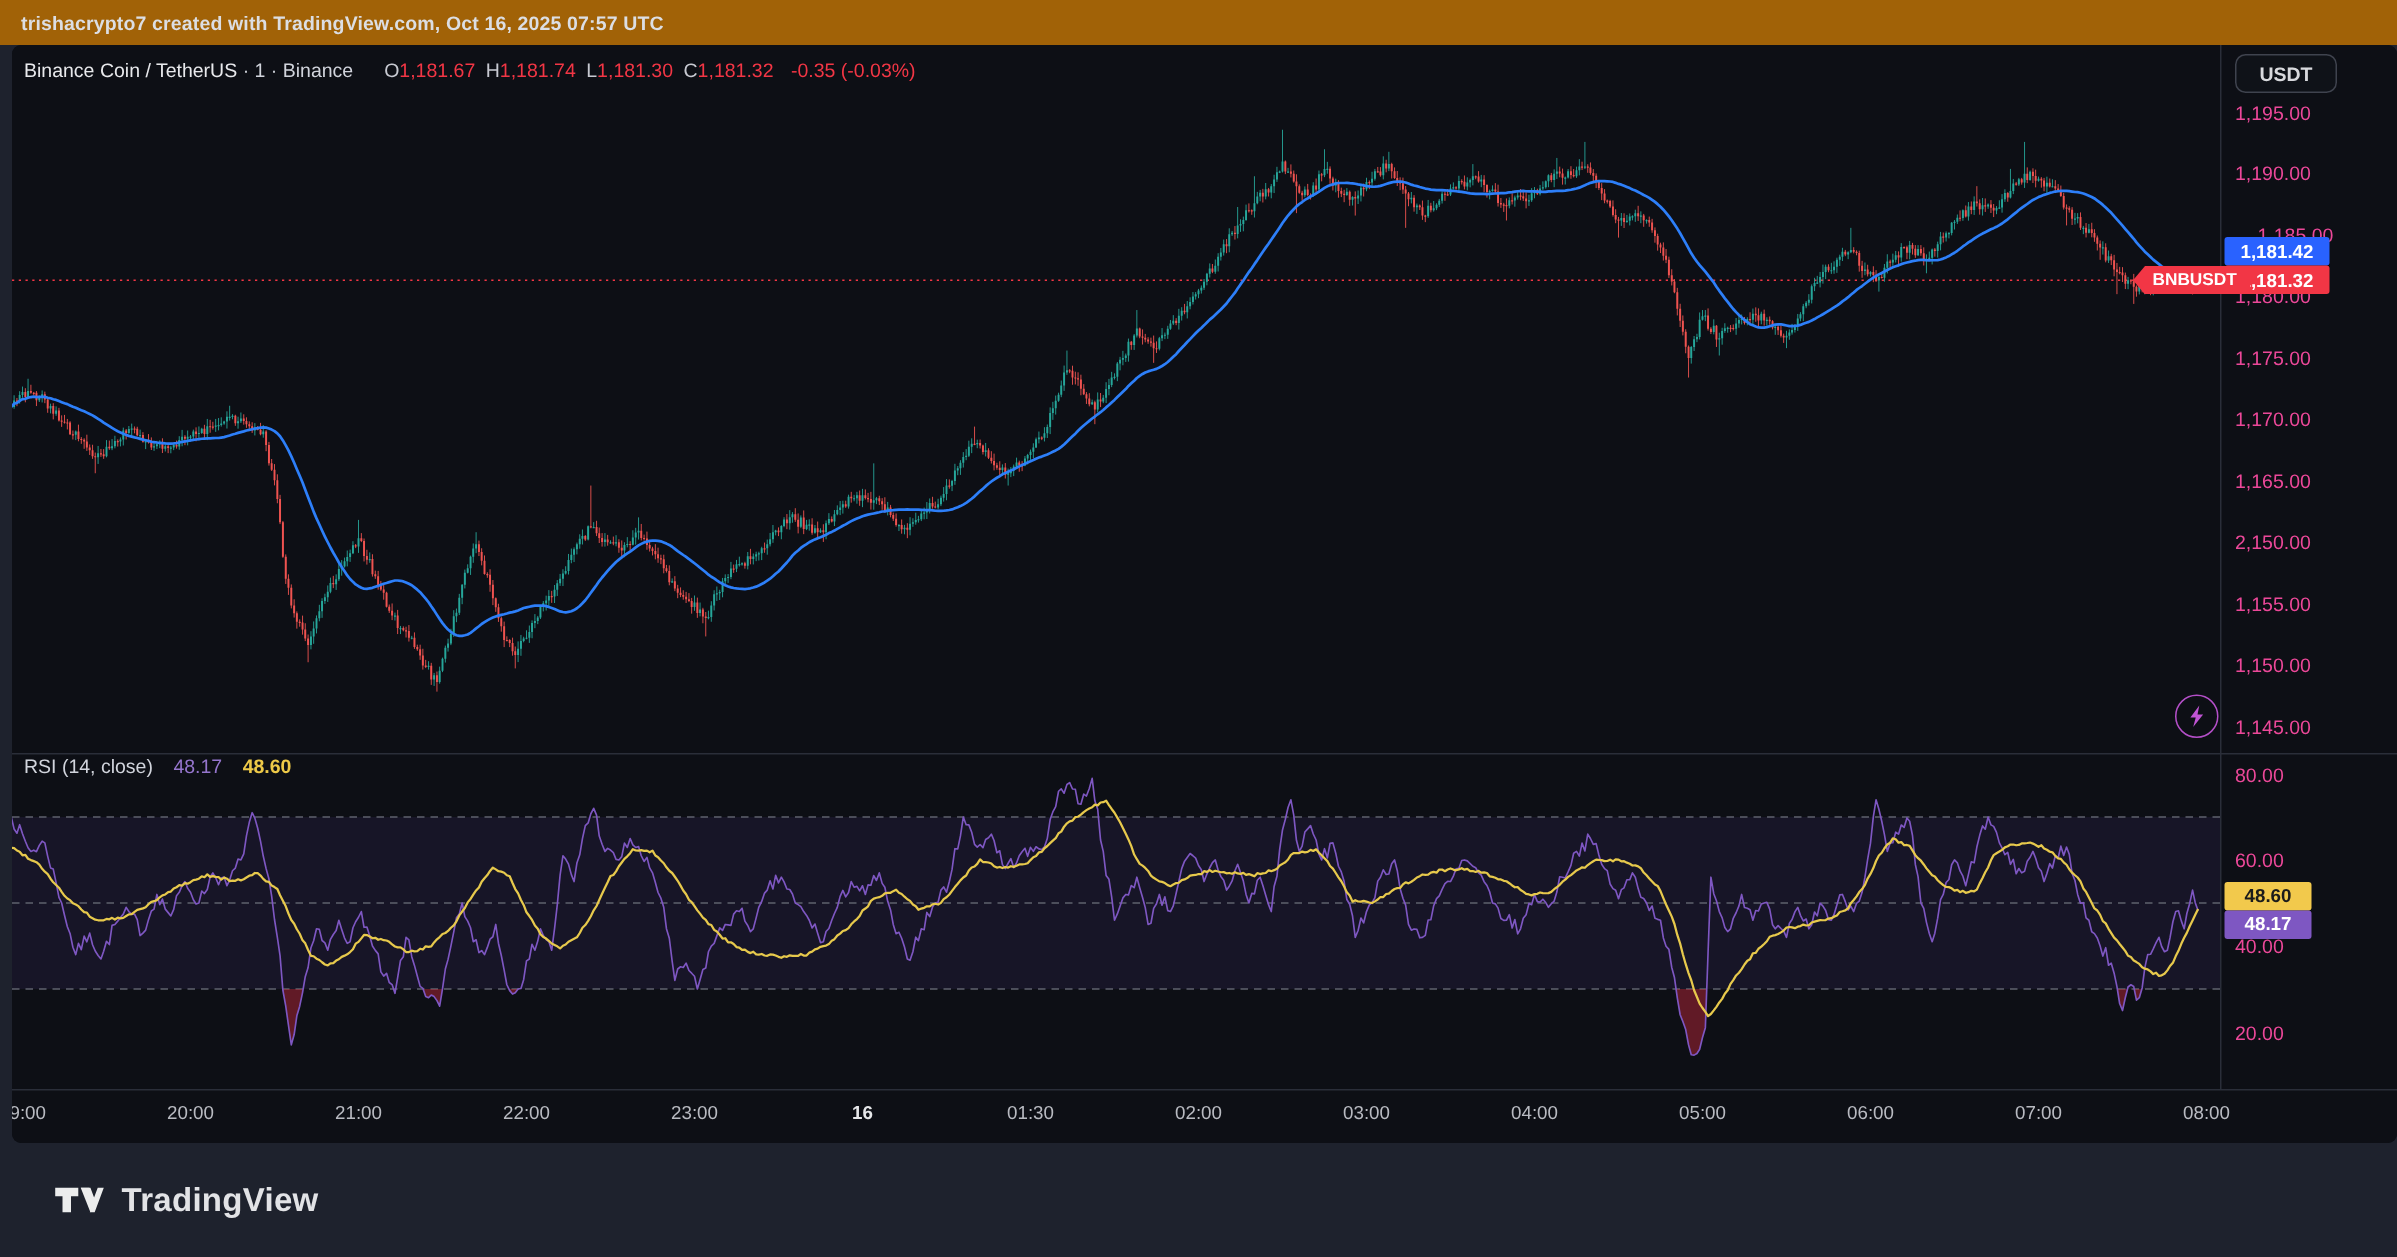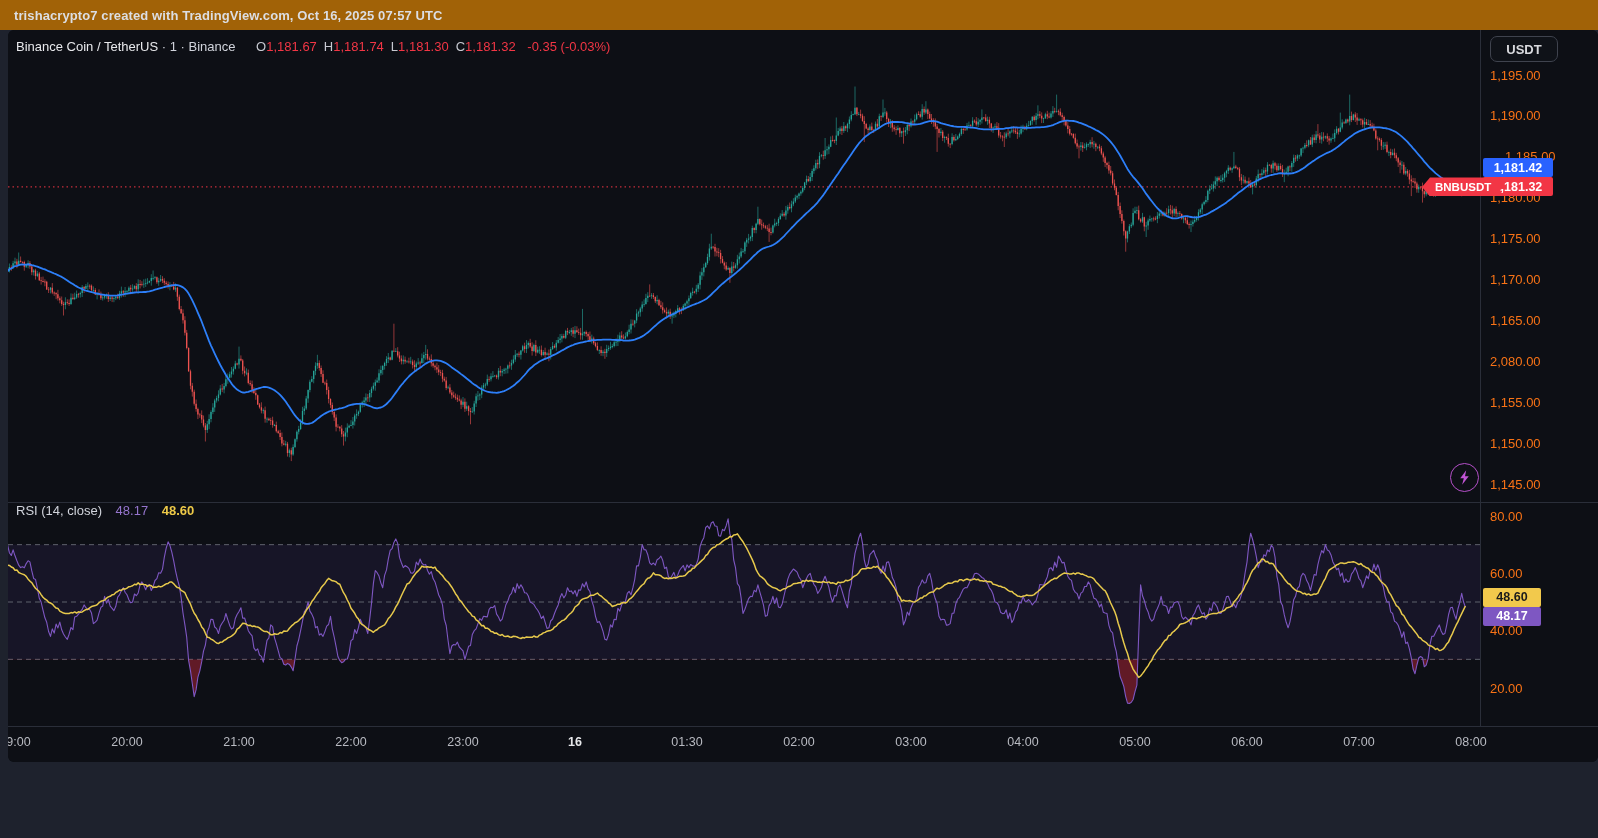--- a/index.html
+++ b/index.html
@@ -30,21 +30,21 @@
   .legend-rsi { position:absolute; left:8px; top:473px; z-index:5; font-size:13px; white-space:nowrap; }
   .rsi-label { color:#d1d4dc; }
   .rsi-v1 { color:#9575cd; margin-left:10px; }
   .rsi-v2 { color:#edc948; margin-left:10px; font-weight:600; }
 
   .currency-btn { position:absolute; left:1482px; top:6px; width:68px; height:26px; z-index:6;
     background:rgba(19,23,31,.4); border:1px solid #3f434e; border-radius:7px;
     color:#d8d9dd; font-size:13px; font-weight:600; font-family:inherit; cursor:pointer;
     display:flex; align-items:center; justify-content:center; }
 
-  .axis-label { position:absolute; color:#f97316; font-size:13px; line-height:13px; z-index:3; }
+  .axis-label { position:absolute; color:#ec4899; font-size:13px; line-height:13px; z-index:3; }
   .time-label { position:absolute; transform:translateX(-50%); color:#b8bac1; font-size:12.5px; z-index:3; }
   .time-label.bold { color:#e6e7ea; font-weight:700; }
 
   .badge { position:absolute; left:1475px; width:70px; height:19px; z-index:6; border-radius:2px;
     color:#fff; font-size:12.5px; font-weight:600; display:flex; align-items:center; justify-content:center; }
   .badge.yellow { color:#1b1b1b; width:58px; }
   .badge.purple { width:58px; }
 
   .symbol-tag { position:absolute; z-index:6; height:19px; padding:0 9px 0 13px;
     display:flex; align-items:center; color:#fff; font-size:11.5px; font-weight:700;
@@ -110,21 +110,21 @@
     <button class="currency-btn">USDT</button>
 
     <div id="price-scale">
         <div class="axis-label" style="left: 1482px; top: 38.5px;">1,195.00</div>
         <div class="axis-label" style="left: 1482px; top: 79.4px;">1,190.00</div>
         <div class="axis-label" style="left: 1482px; top: 120.3px; margin-left: 15px;">1,185.00</div>
         <div class="axis-label" style="left: 1482px; top: 161.2px;">1,180.00</div>
         <div class="axis-label" style="left: 1482px; top: 202.1px;">1,175.00</div>
         <div class="axis-label" style="left: 1482px; top: 243px;">1,170.00</div>
         <div class="axis-label" style="left: 1482px; top: 283.9px;">1,165.00</div>
-        <div class="axis-label" style="left: 1482px; top: 324.8px;">2,080.00</div>
+        <div class="axis-label" style="left: 1482px; top: 324.8px;">2,150.00</div>
         <div class="axis-label" style="left: 1482px; top: 365.7px;">1,155.00</div>
         <div class="axis-label" style="left: 1482px; top: 406.6px;">1,150.00</div>
         <div class="axis-label" style="left: 1482px; top: 447.5px;">1,145.00</div>
         <div class="axis-label" style="left: 1482px; top: 479.5px;">80.00</div>
         <div class="axis-label" style="left: 1482px; top: 536.833px;">60.00</div>
         <div class="axis-label" style="left: 1482px; top: 594.167px;">40.00</div>
         <div class="axis-label" style="left: 1482px; top: 651.5px;">20.00</div>
       </div>
     <div id="time-scale">
         <div class="time-label" style="left: 7px; top: 705px;">19:00</div>
@@ -149,14 +149,22 @@
     <div class="badge yellow" id="badge-rsi-ma" style="background: rgb(242, 201, 76); top: 557.513px;">48.60</div>
     <div class="badge purple" id="badge-rsi" style="background: rgb(126, 87, 194); top: 576.746px;">48.17</div>
 
     <button class="lightning-btn">
       <svg width="17" height="17" viewBox="0 0 20 20">
         <polygon points="12,1.5 5,11 9.2,11 7.2,18.5 15,8.6 10.6,8.6" fill="#c054d4"></polygon>
       </svg>
     </button>
   </div>
 
+  <div class="footer">
+    <svg class="tv-glyph" width="34" height="22" viewBox="0 0 42 24">
+      <path d="M1 2 H20 V9 H14 V22 H7 V9 H1 Z" fill="#eceded"></path>
+      <path d="M22 2 H30 L33 10 L36 2 H41 L33.5 22 H29.5 L33 13 L29 13 L26 5 Z" fill="#eceded" fill-rule="evenodd"></path>
+      <path d="M22 2 H29 L34 14 L30 22 Z" fill="#eceded"></path>
+    </svg>
+    <span class="tv-wordmark">TradingView</span>
+  </div>
 
 </div>
 
 </body></html>

